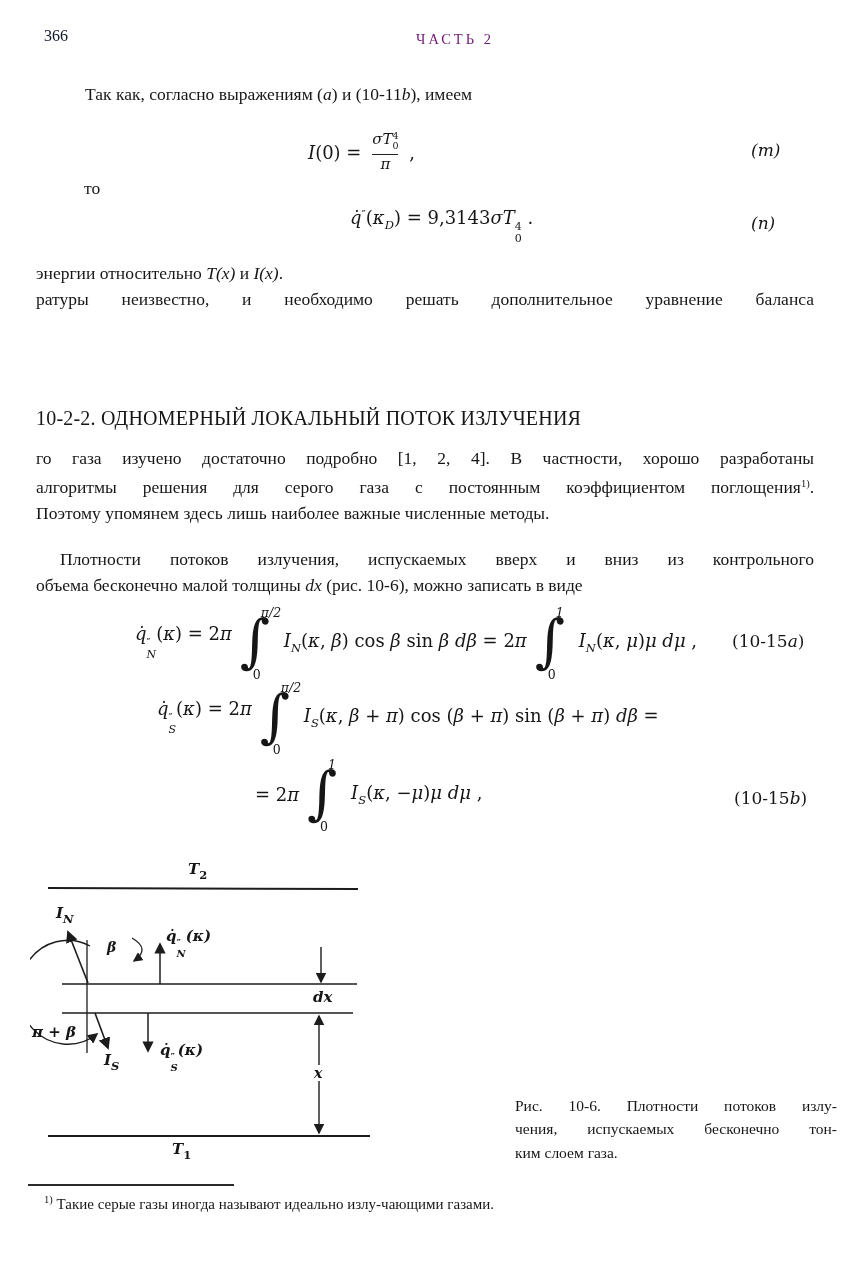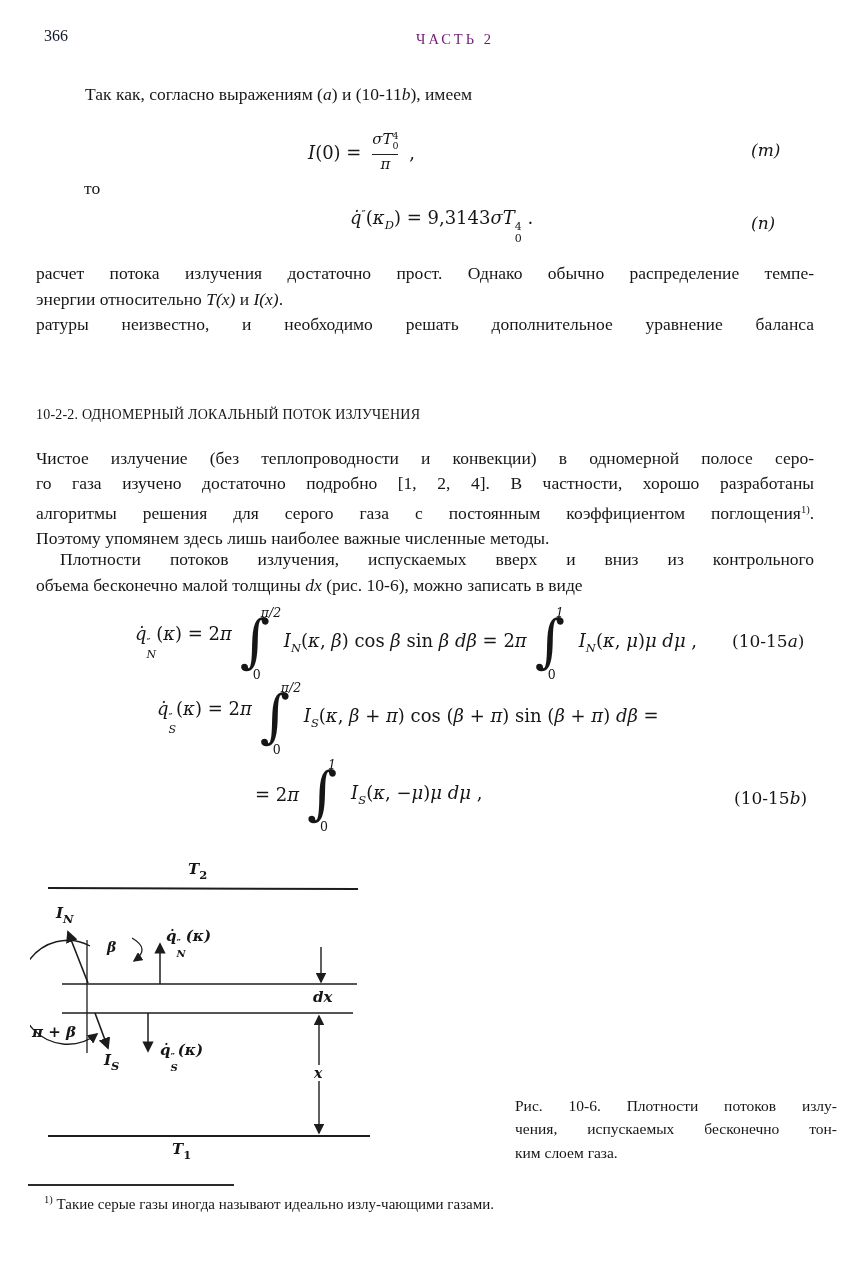--- a/index.html
+++ b/index.html
@@ -9,21 +9,21 @@
   
   .pgnum{left:44px;top:27px;font-size:16px;color:#0f172a;}
   .runhead{left:416px;top:31px;font-size:14.5px;color:#701a75;letter-spacing:3px;}
   
   .para{left:36px;width:778px;font-size:17.5px;line-height:25.5px;}
   .ln{width:100%;}
   .j{text-align:justify;text-align-last:justify;}
   .it{font-style:italic;}
   sup.fn{font-size:10.5px;vertical-align:0.55em;}
   
-  .hd{left:36px;top:407px;font-size:14px;letter-spacing:0.2px;}
+  .hd{left:36px;top:407px;font-size:20px;letter-spacing:0.2px;}
   
   .eqrow{left:36px;width:778px;display:flex;align-items:center;
          font-family:"DejaVu Serif",serif;font-size:18px;white-space:pre;}
   .eqlabel{font-family:"DejaVu Serif",serif;font-size:17px;}
   .sub{font-size:11.5px;vertical-align:-0.4em;}
   .sup{font-size:11.5px;vertical-align:0.5em;}
   .ss{display:inline-flex;flex-direction:column;align-items:flex-start;
       font-size:11px;line-height:1.1;vertical-align:-0.55em;font-style:normal;}
   .frac{display:inline-flex;flex-direction:column;align-items:center;margin:0 5px;}
   .fnum,.fden{font-size:15px;line-height:1.15;display:inline-flex;}
@@ -67,29 +67,27 @@
 <div class="abs eqlabel it" style="left:751px;top:140px;">(m)</div>
 
 <div class="abs para" style="left:84px;top:176px;width:60px;">то</div>
 
 <div class="abs eqrow" style="top:206px;height:40px;padding-left:314px;">
   <span><span class="it">q̇</span><span class="sup">″</span><span>(</span><span class="it">κ</span><span class="sub it">D</span><span>) = 9,3143</span><span class="it">σT</span><span class="ss"><span>4</span><span>0</span></span><span> .</span></span>
 </div>
 <div class="abs eqlabel it" style="left:751px;top:213px;">(n)</div>
 
 <div class="abs para" style="top:261px;">
-  <div class="ln j">расчет потока излучения достаточно прост. Однако обычно распределение темпе-</div>
   <div class="ln"><span>энергии относительно </span><span class="it">T(x)</span><span> и </span><span class="it">I(x)</span><span>.</span></div>
   <div class="ln j">ратуры неизвестно, и необходимо решать дополнительное уравнение баланса</div>
 </div>
 
 <div class="abs hd">10-2-2. ОДНОМЕРНЫЙ ЛОКАЛЬНЫЙ ПОТОК ИЗЛУЧЕНИЯ</div>
 
 <div class="abs para" style="top:446px;line-height:25.4px;">
-  <div class="ln j">Чистое излучение (без теплопроводности и конвекции) в одномерной полосе серо-</div>
   <div class="ln j">го газа изучено достаточно подробно [1, 2, 4]. В частности, хорошо разработаны</div>
   <div class="ln j"><span>алгоритмы решения для серого газа с постоянным коэффициентом поглощения</span><sup class="fn">1)</sup><span>.</span></div>
   <div class="ln">Поэтому упомянем здесь лишь наиболее важные численные методы.</div>
 </div>
 
 <div class="abs para" style="top:547px;">
   <div class="ln j" style="text-indent:24px;">Плотности потоков излучения, испускаемых вверх и вниз из контрольного</div>
   <div class="ln"><span>объема бесконечно малой толщины </span><span class="it">dx</span><span> (рис. 10-6), можно записать в виде</span></div>
 </div>
 

